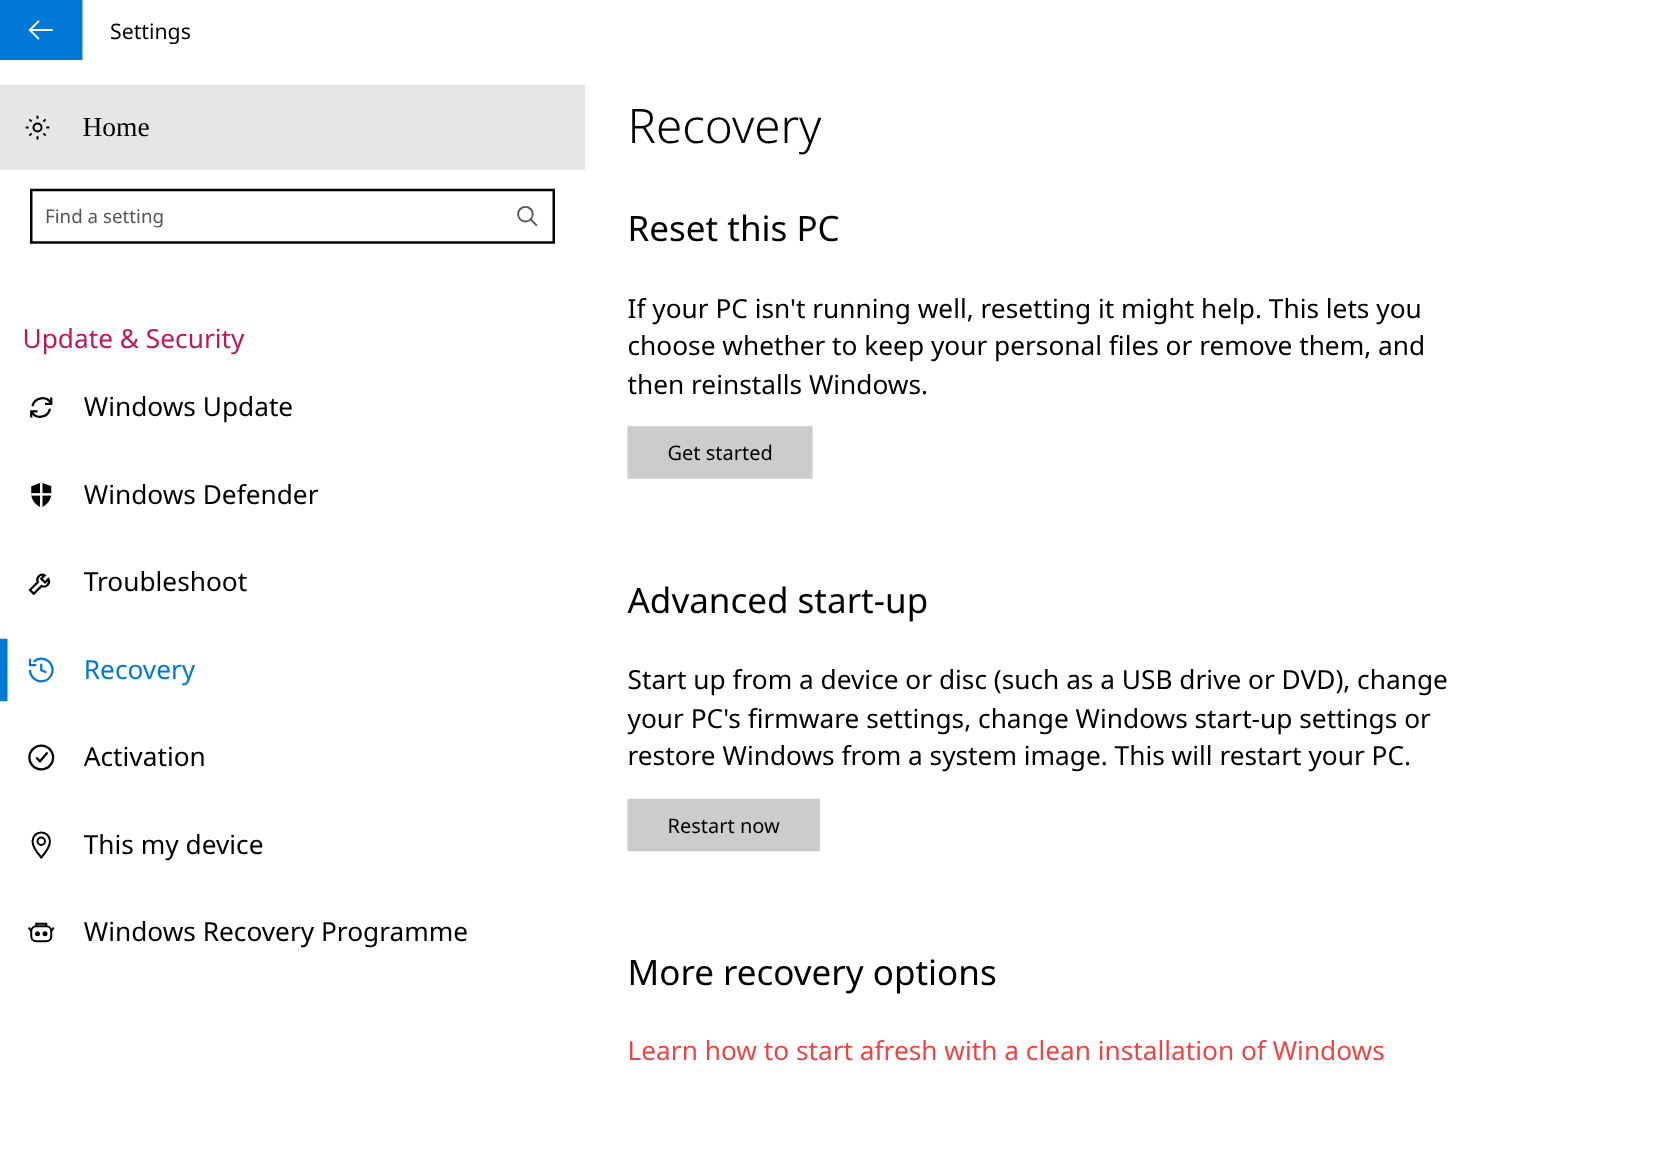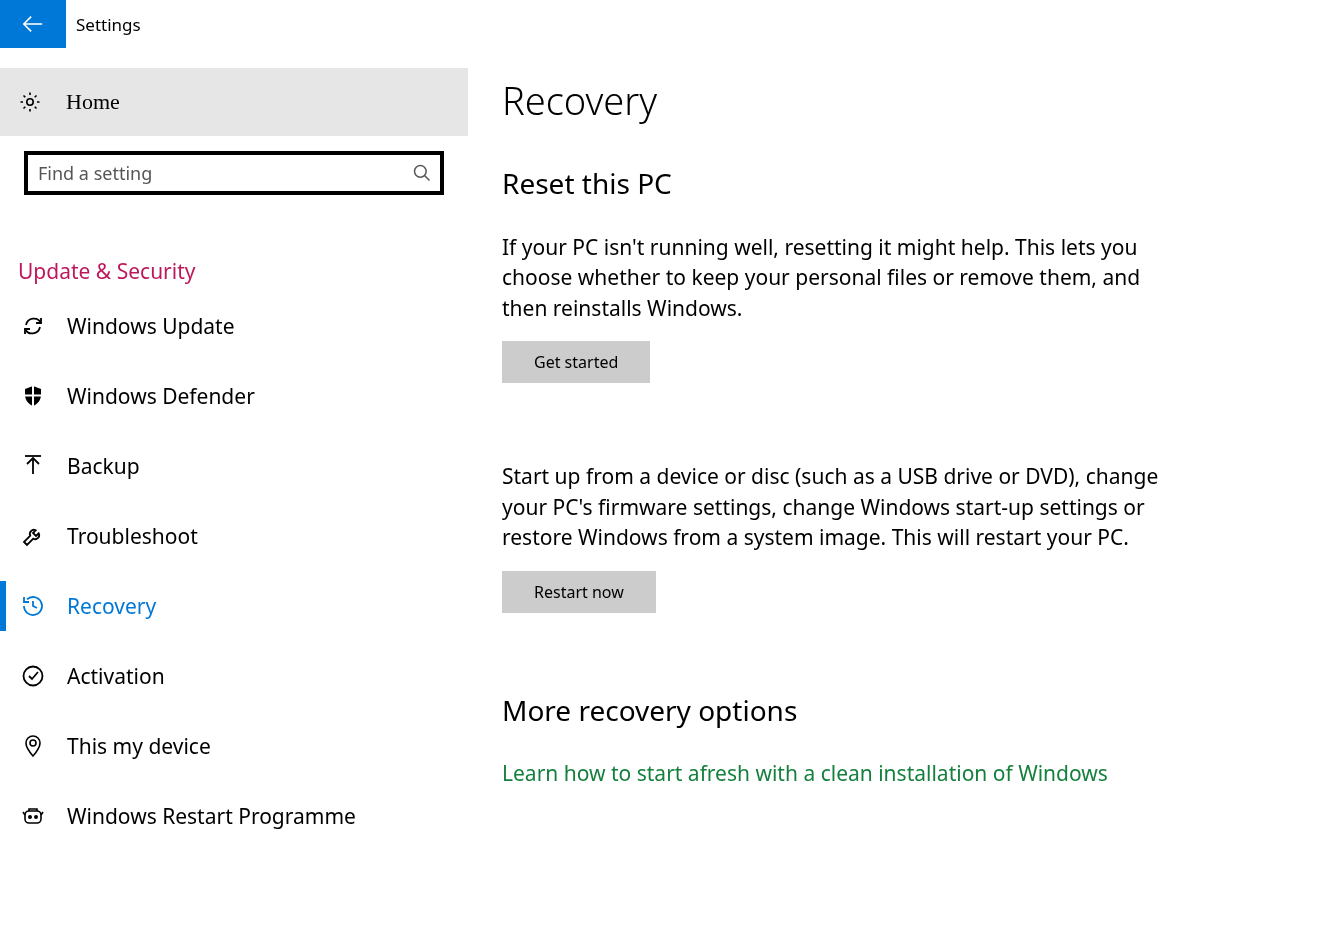--- a/index.html
+++ b/index.html
@@ -12,42 +12,42 @@
   }
   
   .header { display: flex; align-items: center; height: 48px; }
   .back-btn {
     width: 66px; height: 48px;
     background: #0078d7;
     display: flex; align-items: center; justify-content: center;
     cursor: pointer;
   }
   .back-btn svg { width: 22px; height: 22px; fill: none; stroke: #fff; stroke-width: 1.7; }
-  .header-title { font-size: 17px; margin-left: 10px; letter-spacing: 0px; }
+  .header-title { font-size: 17px; margin-left: 22px; letter-spacing: 0px; }
 
   
   .body { display: flex; }
 
   
   .sidebar { width: 468px; flex-shrink: 0; padding-top: 20px; }
 
   .home-item {
     display: flex; align-items: center;
     height: 68px; padding-left: 18px;
     background: #e6e6e6; cursor: pointer;
     font-size: 22px;
     font-family: Liberation Serif, serif;
   }
   .home-item .icon { width: 24px; height: 24px; margin-right: 24px; display:flex; align-items:center; justify-content:center;}
 
   .search-wrap { padding: 15px 24px 0 24px; }
   .search-input {
     width: 100%; height: 44px;
-    border: 4px solid #000000; background: #fff;
-    font-size: 18px; font-family: inherit;
+    border: 2px solid #000000; background: #fff;
+    font-size: 15px; font-family: inherit;
     padding: 0 42px 0 10px;
     outline: none;
   }
   .search-input::placeholder { color: #555; }
   .search-icon-wrap { position: relative; }
   .search-icon {
     position: absolute; right: 12px; top: 50%; transform: translateY(-50%);
     width: 20px; height: 20px; color: #555;
     pointer-events: none;
   }
@@ -80,21 +80,21 @@
   .main { padding: 26px 60px 0 34px; max-width: 760px; }
   .page-title { font-size: 38px; font-weight: 350; letter-spacing: 0px; margin-bottom: 38px; }
   .section-h { font-size: 28px; font-weight: 400; margin-bottom: 30px; }
   .section-p { font-size: 21px; line-height: 1.45; margin-bottom: 18px; margin-top: 28px; }
   .btn {
     display: inline-block; background: #cccccc;
     border: none; font: inherit; font-size: 16px;
     padding: 10px 32px; cursor: pointer;
   }
   .section { margin-bottom: 78px; }
-  .link { color: #15803d; font-size: 21px; cursor: pointer; }
+  .link { color: #ef4444; font-size: 21px; cursor: pointer; }
 </style>
 </head>
 <body>
 
 <div class="header">
   <div class="back-btn">
     <svg viewBox="0 0 24 24">
       <line x1="22" y1="12" x2="2" y2="12"></line>
       <polyline points="10 4 2 12 10 20"></polyline>
     </svg>
@@ -147,30 +147,20 @@
         <svg viewBox="0 0 24 24" fill="currentColor">
           <path d="M12 2 4 5v6c0 5 3.5 9 8 11 4.5-2 8-6 8-11V5l-8-3Z"></path>
           <path fill="#fff" d="M12 3.8 12 21.5C8.3 19.6 5.5 16 5.5 11V6.2L12 3.8Z" opacity="0"></path>
           <rect x="11" y="2" width="2" height="20" fill="#fff"></rect>
           <rect x="4" y="10.5" width="16" height="2" fill="#fff"></rect>
         </svg>
       </span>
       <span>Windows Defender</span>
     </div>
 
-    <div class="nav-item">
-      <span class="icon">
-        <svg viewBox="0 0 24 24" fill="none" stroke="currentColor" stroke-width="1.8">
-          <line x1="12" y1="20" x2="12" y2="5"></line>
-            <polyline points="6 10 12 4 18 10"></polyline>
-          <line x1="4" y1="2" x2="20" y2="2"></line>
-        </svg>
-      </span>
-      <span>Backup</span>
-    </div>
 
     <div class="nav-item">
       <span class="icon">
         <svg viewBox="0 0 24 24" fill="none" stroke="currentColor" stroke-width="1.8">
           <path d="M14.7 6.3a4 4 0 0 0-5.4 5.4L3 18l3 3 6.3-6.3a4 4 0 0 0 5.4-5.4L15 12l-3-3 2.7-2.7Z"></path>
         </svg>
       </span>
       <span>Troubleshoot</span>
     </div>
 
@@ -208,35 +198,36 @@
 
     <div class="nav-item">
       <span class="icon">
         <svg viewBox="0 0 24 24" fill="none" stroke="currentColor" stroke-width="1.6">
           <rect x="4" y="7" width="16" height="12" rx="4"></rect>
           <circle cx="9" cy="13" r="1.2" fill="currentColor"></circle>
             <circle cx="15" cy="13" r="1.2" fill="currentColor"></circle>
           <path d="M4 11 2 8M20 11l2-3M8 7V5h8v2"></path>
         </svg>
       </span>
-      <span>Windows Restart Programme</span>
+      <span>Windows Recovery Programme</span>
     </div>
 
   </div>
 
   <div class="main">
     <h1 class="page-title">Recovery</h1>
 
     <div class="section">
       <h2 class="section-h">Reset this PC</h2>
       <p class="section-p">If your PC isn't running well, resetting it might help. This lets you choose whether to keep your personal files or remove them, and then reinstalls Windows.</p>
       <button class="btn">Get started</button>
     </div>
 
     <div class="section">
+      <h2 class="section-h">Advanced start-up</h2>
       <p class="section-p">Start up from a device or disc (such as a USB drive or DVD), change your PC's firmware settings, change Windows start-up settings or restore Windows from a system image. This will restart your PC.</p>
       <button class="btn">Restart now</button>
     </div>
 
     <div class="section" style="margin-bottom:0">
       <h2 class="section-h">More recovery options</h2>
       <div class="link">Learn how to start afresh with a clean installation of Windows</div>
     </div>
   </div>
 

